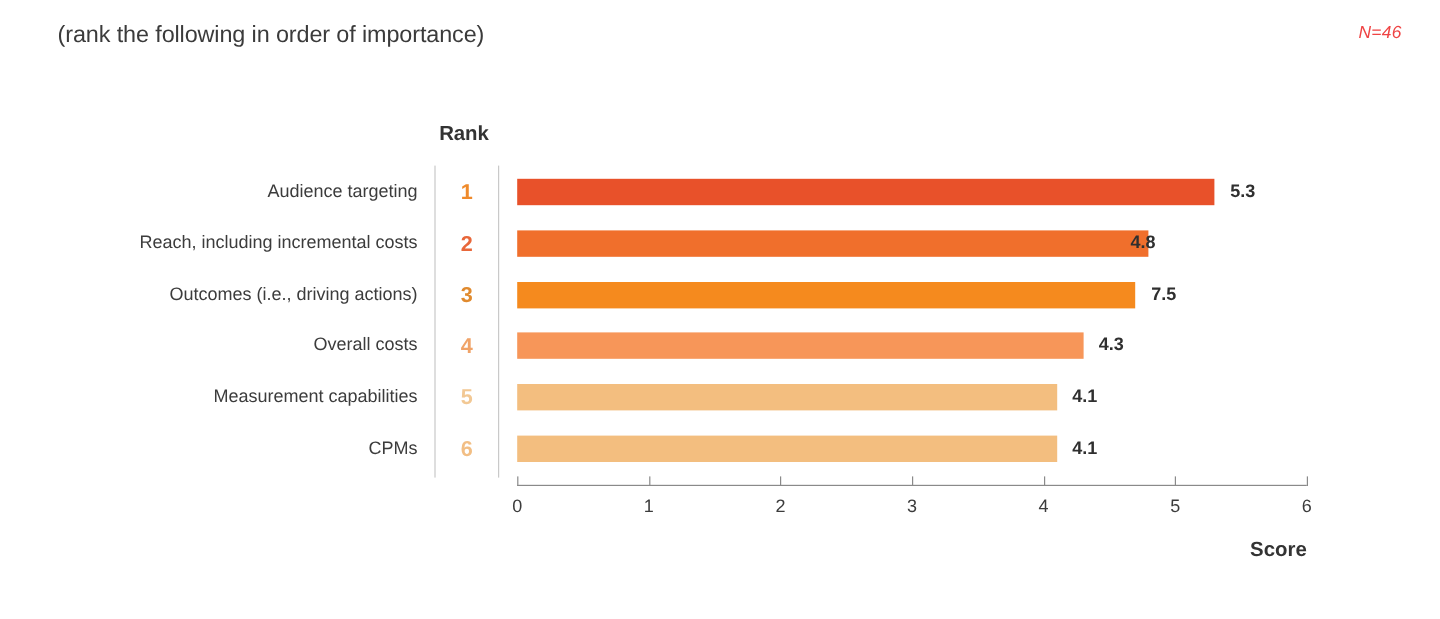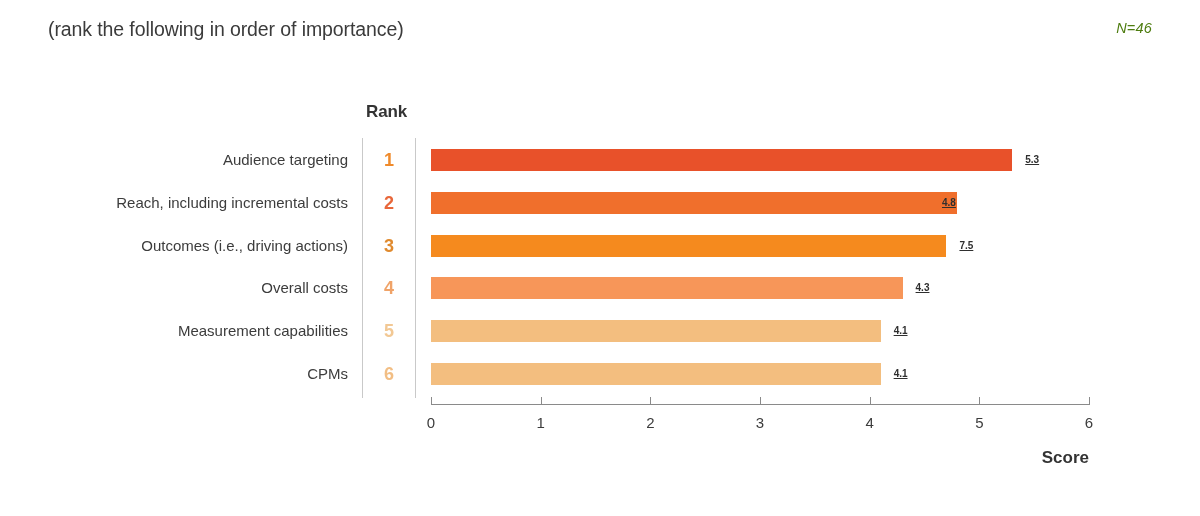--- a/index.html
+++ b/index.html
@@ -31,25 +31,25 @@
   }
   .title-line {
     font-size: 19.5px;
     line-height: 26px;
     color: #3b3b3b;
     letter-spacing: -0.1px;
     white-space: nowrap;
   }
   #sample-size {
     position: absolute;
-    right: 48px;
+    right: 32px;
     top: 20px;
     font-size: 14.5px;
     font-style: italic;
-    color: #4d7c0f;
+    color: #ef4444;
     letter-spacing: 0.2px;
   }
 
   
   #chart {
     position: absolute;
     left: 0;
     top: 0;
     width: 1200px;
     height: 516px;
@@ -103,26 +103,25 @@
   }
   .bar {
     position: absolute;
     left: 431px;
     top: 0;
     height: 22px;
   }
   .bar-value {
     position: absolute;
     top: 0;
-    font-size: 10px;
+    font-size: 15px;
     line-height: 22px;
     font-weight: bold;
     color: #2f2f2f;
     white-space: nowrap;
-    text-decoration: underline;
   }
 
   
   #axis-line {
     position: absolute;
     left: 431px;
     top: 404px;
     width: 658px;
     height: 1px;
     background: #8a8a8a;

